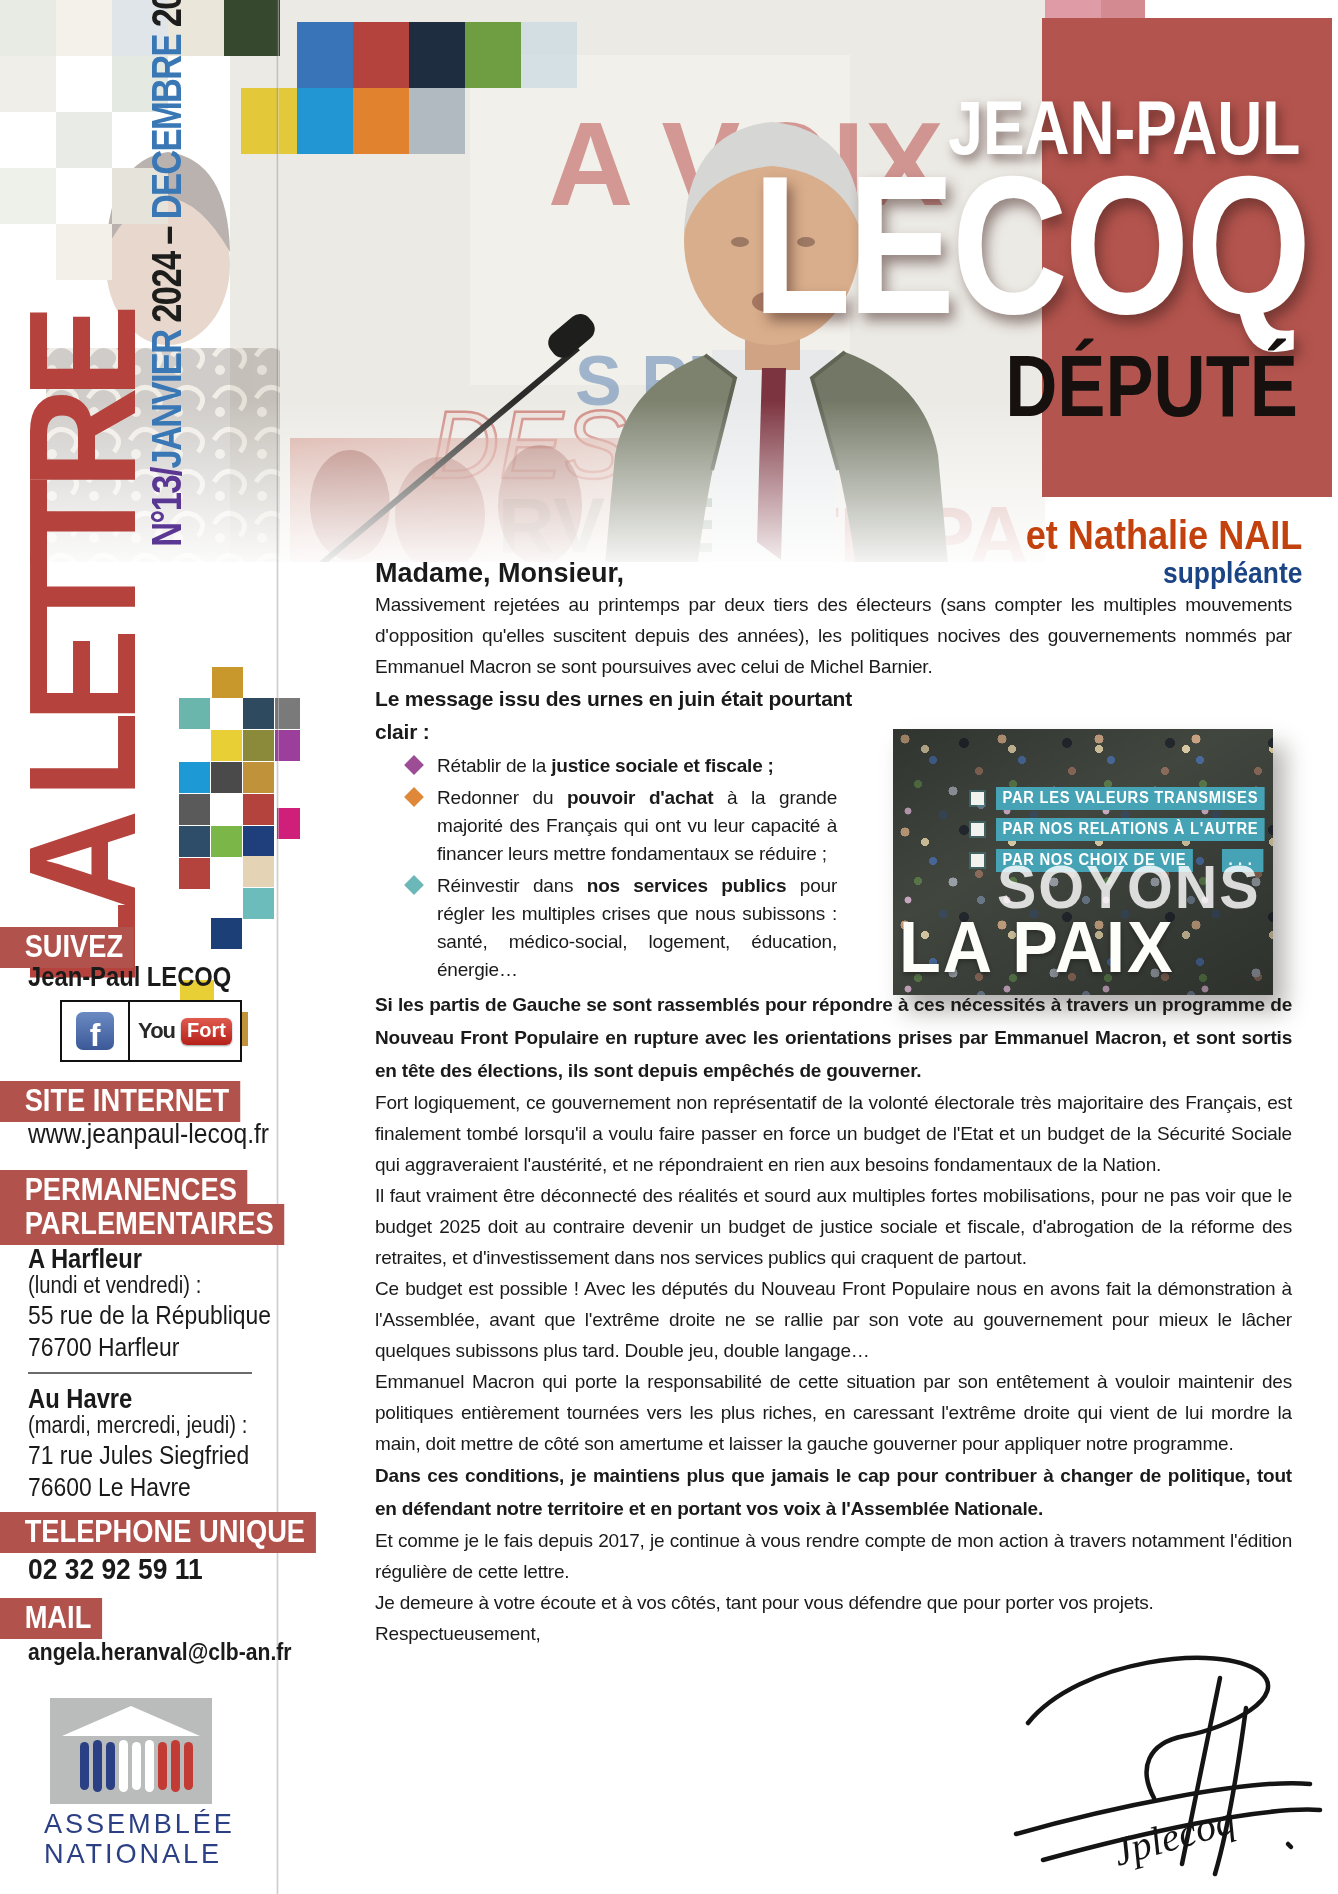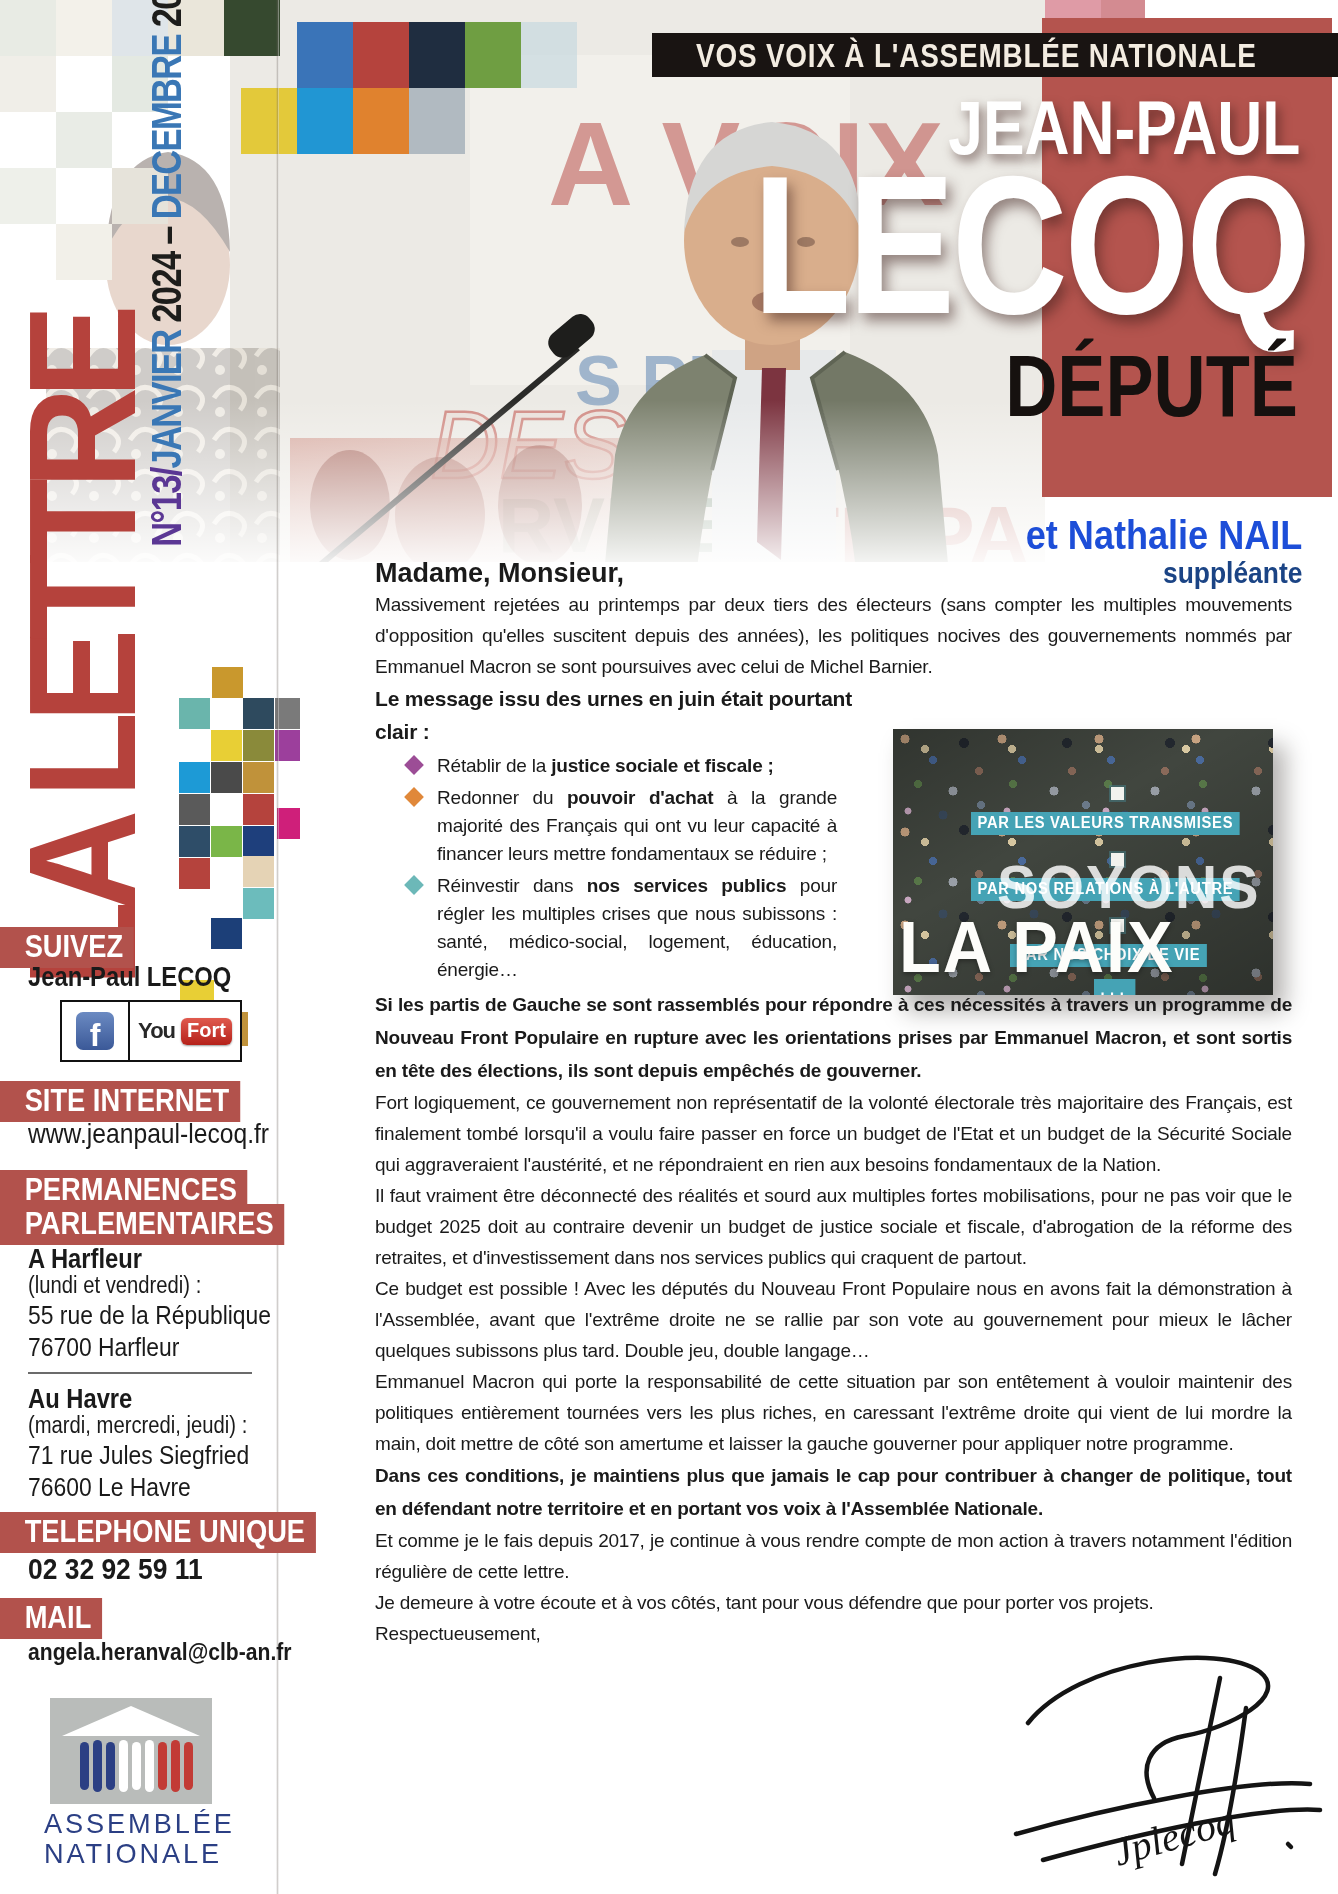--- a/index.html
+++ b/index.html
@@ -19,21 +19,21 @@
   .issue-blue{color:#3a77b5;}
   .issue-black{color:#1d1d1b;}
 
   
   .banner{left:652px;top:33px;right:0;height:44px;background:#191412;display:flex;align-items:center;padding-left:44px;box-sizing:border-box;}
   .banner span{font-size:34px;font-weight:bold;color:#f3ece1;letter-spacing:1px;}
   .red-block{left:1042px;top:18px;width:290px;height:479px;background:#b4544e;}
   .jean-paul{right:38px;top:84px;font-size:76px;font-weight:bold;color:#fff;text-shadow:5px 6px 12px rgba(60,30,25,.55);}
   .lecoq{right:30px;top:148px;font-size:196px;font-weight:bold;color:#fff;letter-spacing:-4px;line-height:1;text-shadow:6px 8px 14px rgba(60,30,25,.5);}
   .depute{right:40px;top:342px;font-size:88px;font-weight:bold;color:#16110f;line-height:1;}
-  .nathalie{right:36px;top:512px;font-size:41px;font-weight:bold;color:#1d4ed8;}
+  .nathalie{right:36px;top:512px;font-size:41px;font-weight:bold;color:#c2410c;}
   .suppleante{right:36px;top:556px;font-size:30px;font-weight:bold;color:#1b4485;}
 
   
   .fold{left:276px;top:0;width:3px;height:1894px;background:linear-gradient(to right,rgba(120,112,105,0),rgba(110,102,96,.32),rgba(255,255,255,.5));}
 
   
   .mq{position:absolute;}
 
   
   .band{position:absolute;background:#b2524c;color:#fff;font-weight:bold;font-size:31px;line-height:1.1;padding:3px 12px 4px 28px;transform:scaleX(.88);transform-origin:0 50%;white-space:nowrap;}
@@ -68,21 +68,21 @@
     radial-gradient(circle 9px at 60px 62px,#9aa0a8 48%,transparent 52%),
     radial-gradient(circle 8px at 86px 42px,#8a6a5a 48%,transparent 52%),
     radial-gradient(circle 7px at 15px 82px,#caa9c2 48%,transparent 52%),
     radial-gradient(circle 9px at 50px 86px,#3a4a5c 48%,transparent 52%),
     radial-gradient(circle 8px at 88px 76px,#6b7a8a 48%,transparent 52%),
     radial-gradient(circle 8px at 32px 20px,#d9c9a2 48%,transparent 52%),
     #41463f;
     background-size:97px 93px,89px 101px,103px 87px,95px 97px,101px 91px,93px 103px,99px 89px,91px 99px,105px 95px,87px 93px,auto;}
   .poster-shade{position:absolute;inset:0;background:linear-gradient(150deg,rgba(0,0,0,.25),rgba(0,0,0,0) 40%,rgba(0,0,0,.3));}
   .labels{position:absolute;left:78px;top:58px;}
-  .label-row{display:flex;align-items:center;gap:12px;margin-bottom:18px;flex-direction:column;}
+  .label-row{display:flex;align-items:center;gap:12px;margin-bottom:8px;}
   .label-sq{width:13px;height:13px;background:#f2f2ee;box-shadow:0 0 0 2px rgba(70,130,140,.5);}
   .chip{background:#45a3b5;color:#fff;font-weight:bold;font-size:16px;letter-spacing:.8px;padding:2px 7px 3px;white-space:nowrap;transform:scaleX(.92);transform-origin:0 50%;}
   .soyons{position:absolute;left:104px;top:122px;font-size:62px;font-weight:bold;color:rgba(255,255,255,.82);letter-spacing:2px;transform:scaleX(.95);transform-origin:0 0;}
   .lapaix{position:absolute;left:6px;top:182px;font-size:72px;font-weight:bold;color:#fdfdfa;letter-spacing:2px;line-height:1;text-shadow:0 2px 6px rgba(0,0,0,.35);transform:scaleX(.95);transform-origin:0 0;}
 
   .signature{left:988px;top:1648px;}
 </style>
 </head>
 <body>
 
@@ -197,23 +197,20 @@
     <div class="mq" style="left:243px;top:888px;width:31px;height:31px;background:#6cbcbc;"></div>
     <div class="mq" style="left:211px;top:918px;width:31px;height:31px;background:#1c3f78;"></div>
     <div class="mq" style="left:180px;top:980px;width:34px;height:34px;background:#e8cf35;"></div>
     <div class="mq" style="left:214px;top:1012px;width:34px;height:34px;background:#c0923a;"></div>
   </div>
 
   <div class="abs vert la-lettre"><span>LA LETTRE</span></div>
   <div class="abs vert issue-line"><span class="issue-purple">N°13/</span><span class="issue-blue">JANVIER </span><span class="issue-black">2024</span><span class="issue-black"> – </span><span class="issue-blue">DECEMBRE </span><span class="issue-black">2024</span></div>
 
   <div class="abs red-block"></div>
-  <div class="abs banner">
-      <span class="cx">VOS VOIX À L'ASSEMBLÉE NATIONALE</span>
-    </div>
   <div class="abs jean-paul"><span class="cx-r">JEAN-PAUL</span></div>
   <div class="abs lecoq"><span class="cx-r">LECOQ</span></div>
   <div class="abs depute"><span class="cx-r">DÉPUTÉ</span></div>
   <div class="abs nathalie"><span class="cx-r" style="transform:scaleX(.88);">et Nathalie NAIL</span></div>
   <div class="abs suppleante"><span class="cx-r" style="transform:scaleX(.88);">suppléante</span></div>
 
   <div class="abs fold"></div>
 
   <div class="band" style="left:0;top:927px;">SUIVEZ</div>
   <div class="side-txt sx" style="left:28px;top:962px;font-size:27px;font-weight:bold;">Jean-Paul LECOQ</div>

